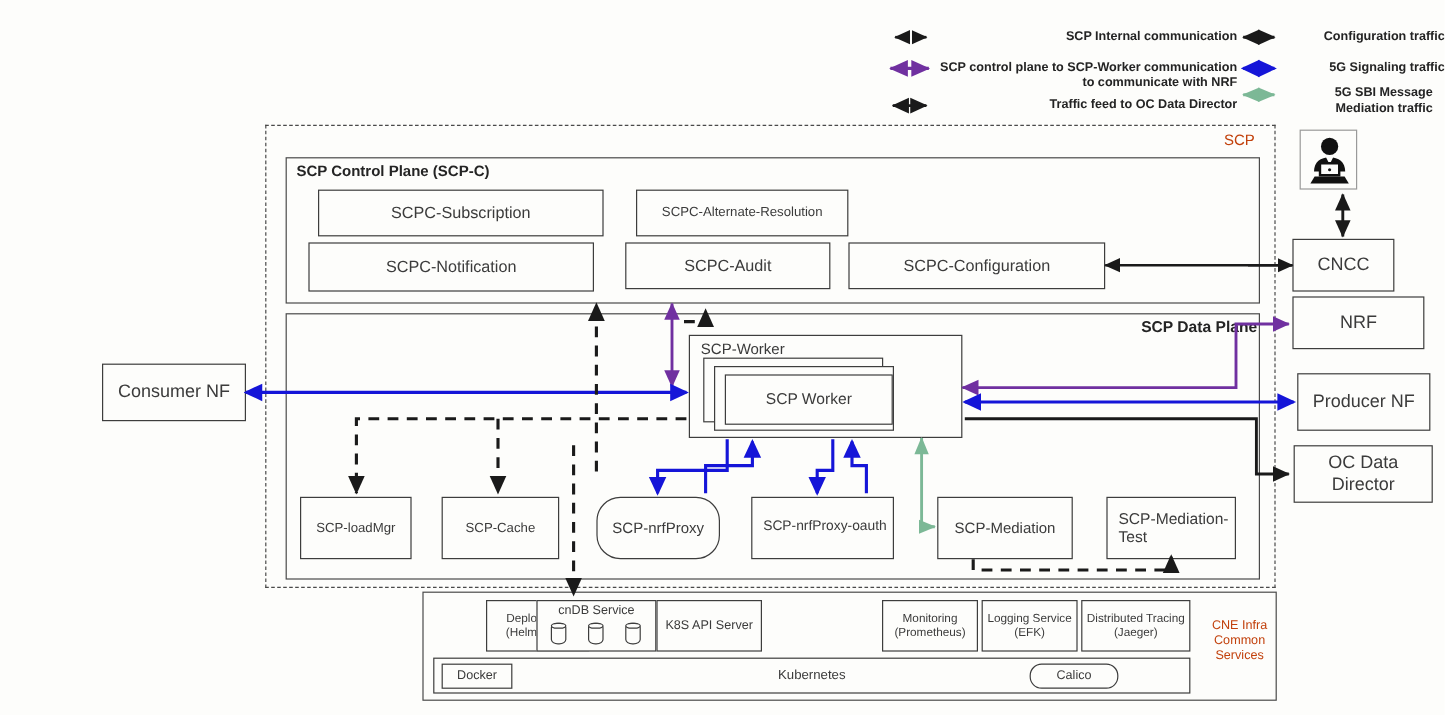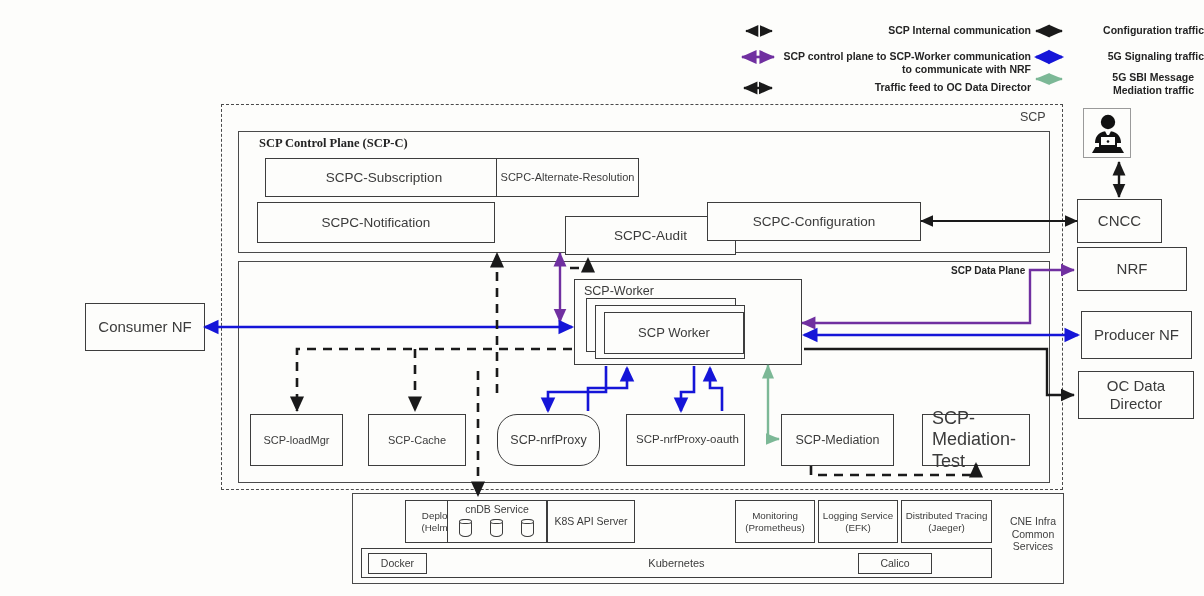--- a/index.html
+++ b/index.html
@@ -36,21 +36,21 @@
     color: #3b3b3b;
     line-height: 1.18;
   }
   .box.leftpad {
     justify-content: flex-start;
     text-align: left;
     padding-left: 9px;
   }
   .plain-text {
     position: absolute;
-    color: #404040;
+    color: #c2410c;
     line-height: 1.2;
   }
   .bold { font-weight: bold; color: #242424; }
   .container-solid {
     position: absolute;
     box-sizing: border-box;
     border: 1.6px solid #4a4a4a;
     background: transparent;
   }
   .container-dashed {
@@ -141,42 +141,42 @@
   <div class="legend-item" style="left:781px; top:50px; width:250px; font-size:10.5px;">SCP control plane to SCP-Worker communication to communicate with NRF</div>
   <div class="legend-item" style="left:781px; top:81px; width:250px; font-size:10.5px;">Traffic feed to OC Data Director</div>
   <div class="legend-item" style="left:1074px; top:24px; width:130px; font-size:10.5px;">Configuration traffic</div>
   <div class="legend-item" style="left:1074px; top:50px; width:130px; font-size:10.5px;">5G Signaling traffic</div>
   <div class="legend-item" style="left:1074px; top:71px; width:120px; font-size:10.5px;">5G SBI Message Mediation traffic</div>
 
   <div class="container-dashed" style="left:221px; top:104px; width:842px; height:386px;"></div>
   <div class="plain-text" style="left:1020px; top:110px; font-size:12.5px;">SCP</div>
 
   <div class="container-solid" style="left:238px; top:131px; width:812px; height:122px;"></div>
-  <div class="plain-text bold" style="left:259px; top:136px; font-size:12.5px;font-family:Liberation Serif, serif;">SCP Control Plane (SCP-C)</div>
+  <div class="plain-text bold" style="left:247px; top:136px; font-size:12.5px;">SCP Control Plane (SCP-C)</div>
 
   <div class="box" style="left:265px; top:158px; width:238px; height:39px; font-size:13.5px;">SCPC-Subscription</div>
-  <div class="box" style="left:496px; top:158px; width:143px; height:39px; font-size:11px;">SCPC-Alternate-Resolution</div>
+  <div class="box" style="left:530px; top:158px; width:177px; height:39px; font-size:11px;">SCPC-Alternate-Resolution</div>
   <div class="box" style="left:257px; top:202px; width:238px; height:41px; font-size:13.5px;">SCPC-Notification</div>
-  <div class="box" style="left:521px; top:216px; width:171px; height:39px; font-size:13.5px;margin-left:44px;">SCPC-Audit</div>
+  <div class="box" style="left:521px; top:202px; width:171px; height:39px; font-size:13.5px;">SCPC-Audit</div>
   <div class="box" style="left:707px; top:202px; width:214px; height:39px; font-size:13.5px;">SCPC-Configuration</div>
 
   <div class="container-solid" style="left:238px; top:261px; width:812px; height:222px;"></div>
-  <div class="plain-text bold" style="left:951px; top:265px; font-size:10px;">SCP Data Plane</div>
+  <div class="plain-text bold" style="left:951px; top:265px; font-size:13px;">SCP Data Plane</div>
 
   <div class="box leftpad" style="left:574px; top:279px; width:228px; height:86px; align-items:flex-start; padding-top:4px; font-size:12.5px;">SCP-Worker</div>
   <div class="box" style="left:586px; top:298px; width:150px; height:54px;"></div>
   <div class="box" style="left:595px; top:305px; width:150px; height:54px;"></div>
   <div class="box" style="left:604px; top:312px; width:140px; height:42px; font-size:13px;">SCP Worker</div>
 
   <div class="box" style="left:250px; top:414px; width:93px; height:52px; font-size:11px;">SCP-loadMgr</div>
   <div class="box" style="left:368px; top:414px; width:98px; height:52px; font-size:11px;">SCP-Cache</div>
   <div class="box" style="left:497px; top:414px; width:103px; height:52px; font-size:12.5px;border-radius:20px;">SCP-nrfProxy</div>
   <div class="box leftpad" style="left:626px; top:414px; width:119px; height:52px; font-size:11.5px;">SCP-nrfProxy-oauth</div>
   <div class="box" style="left:781px; top:414px; width:113px; height:52px; font-size:12.5px;">SCP-Mediation</div>
-  <div class="box leftpad" style="left:922px; top:414px; width:108px; height:52px; font-size:18px;">SCP-Mediation-Test</div>
+  <div class="box leftpad" style="left:922px; top:414px; width:108px; height:52px; font-size:13px;">SCP-Mediation-Test</div>
 
   <div class="box" style="left:85px; top:303px; width:120px; height:48px; font-size:15px;">Consumer NF</div>
   <div class="box" style="left:1077px; top:199px; width:85px; height:44px; font-size:15px;">CNCC</div>
   <div class="box" style="left:1077px; top:247px; width:110px; height:44px; font-size:15px;">NRF</div>
   <div class="box" style="left:1081px; top:311px; width:111px; height:48px; font-size:15px;">Producer NF</div>
   <div class="box" style="left:1078px; top:371px; width:116px; height:48px; font-size:15px;">OC Data Director</div>
 
   <div class="avatar" style="left:1083px; top:108px; width:48px; height:50px;">
     <svg viewBox="0 0 48 50" width="48" height="50">
       <circle cx="24" cy="13" r="7.2" fill="#111"></circle>
@@ -199,21 +199,21 @@
   <div class="cyl" style="left:490px; top:519px;"></div>
   <div class="cyl" style="left:521px; top:519px;"></div>
 
   <div class="box" style="left:547px; top:500px; width:88px; height:43px; font-size:10.5px;">K8S API Server</div>
   <div class="box" style="left:735px; top:500px; width:80px; height:43px; font-size:9.8px;">Monitoring (Prometheus)</div>
   <div class="box" style="left:818px; top:500px; width:80px; height:43px; font-size:9.8px;">Logging Service (EFK)</div>
   <div class="box" style="left:901px; top:500px; width:91px; height:43px; font-size:9.8px;">Distributed Tracing (Jaeger)</div>
 
   <div class="box" style="left:361px; top:548px; width:631px; height:30px; font-size:11px;">Kubernetes</div>
   <div class="box" style="left:368px; top:553px; width:59px; height:21px; font-size:10.5px;">Docker</div>
-  <div class="box" style="left:858px; top:553px; width:74px; height:21px; font-size:10.5px;">Calico</div>
+  <div class="box" style="left:858px; top:553px; width:74px; height:21px; font-size:10.5px;border-radius:10px;">Calico</div>
 
   <svg class="svg-layer" viewBox="0 0 1204 596">
 
     <g>
       <line x1="1077" y1="221" x2="921" y2="221" stroke="#1a1a1a" stroke-width="2.2" marker-end="url(#ahK)"></line>
       <line x1="1040" y1="221" x2="1077" y2="221" stroke="#1a1a1a" stroke-width="2.2" marker-end="url(#ahK)"></line>
     </g>
 
     <line x1="1119" y1="162" x2="1119" y2="197" stroke="#1a1a1a" stroke-width="2.4" marker-start="url(#ahKs)" marker-end="url(#ahK)"></line>
 

